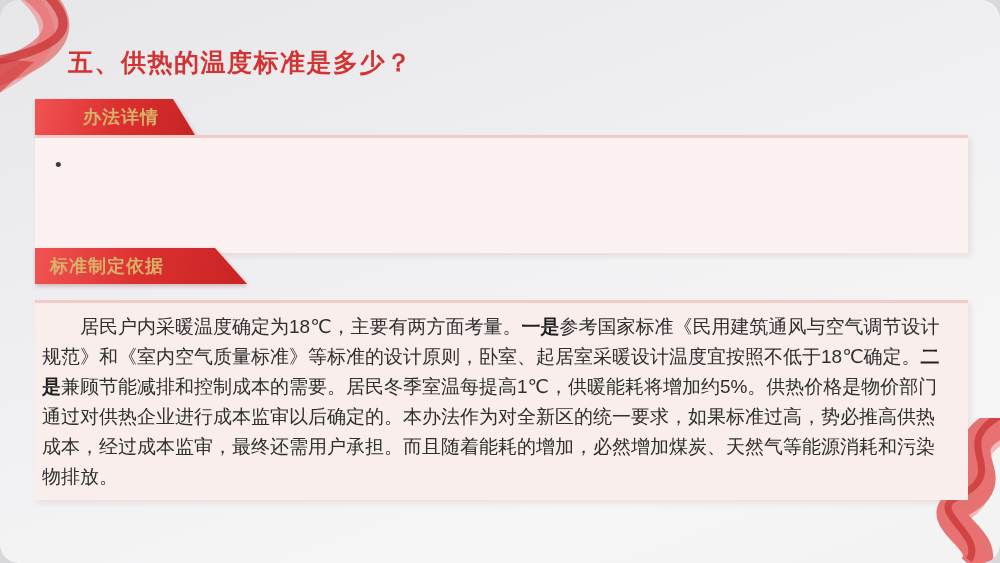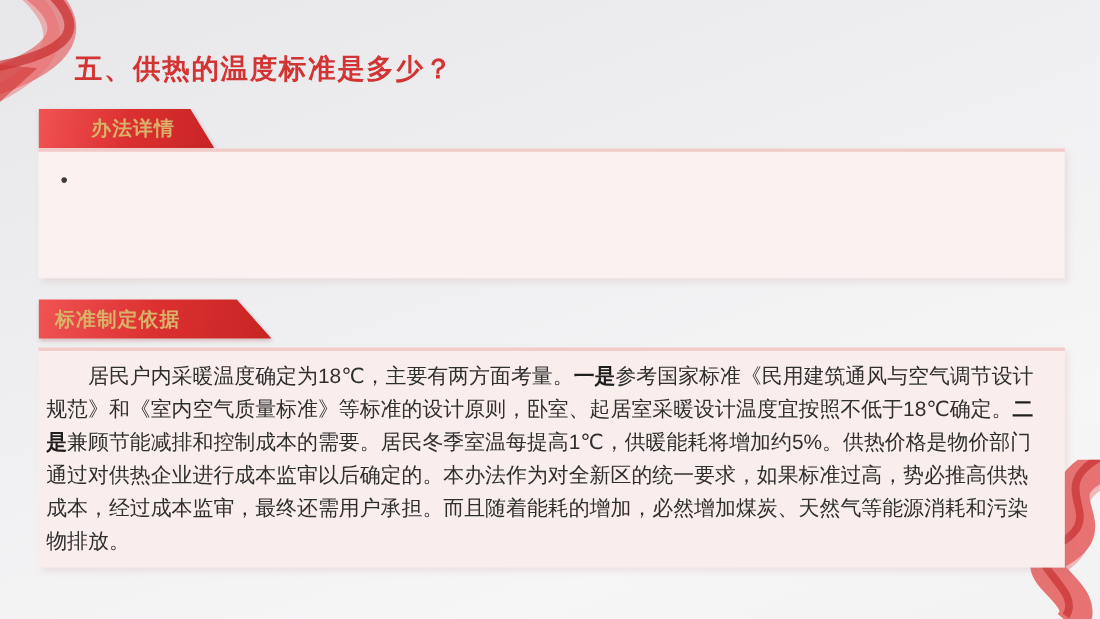--- a/index.html
+++ b/index.html
@@ -4,36 +4,37 @@
 <style>
   * { margin:0; padding:0; box-sizing:border-box; }
   html,body { background:#d8d8da; }
   .slide {
     position:relative;
     width:1000px; height:563px;
     margin:0 auto;
     overflow:hidden;
     background:linear-gradient(160deg,#e7e7e9 0%,#efeff1 40%,#f6f6f7 78%,#f2f2f3 100%);
     font-family:"Liberation Sans","DejaVu Sans",sans-serif;
+    border-radius:19px;
   }
   
   .ribbon-tl { position:absolute; left:0; top:0; }
   .ribbon-br { position:absolute; right:0; bottom:0; }
 
   
   .title {
     position:absolute; left:68px; top:46px;
     font-size:25px; font-weight:600; letter-spacing:1.5px;
     color:#d23333; white-space:nowrap;
   }
 
   
   .banner-wrap { position:absolute; left:35px; filter:drop-shadow(1px 2px 2px rgba(160,70,70,.35)); }
   .banner-wrap.b1 { top:99px; }
-  .banner-wrap.b2 { top:272px; }
+  .banner-wrap.b2 { top:248px; }
   .banner {
     height:36px; display:flex; align-items:center;
     padding-left:15px;
     background:linear-gradient(100deg,#f15353 0%,#dc3030 50%,#c82424 100%);
     color:#d9b269; font-size:18px; font-weight:bold; letter-spacing:1px;
     white-space:nowrap;
   }
   .banner.b1 { width:160px; clip-path:polygon(0 0, calc(100% - 22px) 0, 100% 100%, 0 100%);padding-left:48px; }
   .banner.b2 { width:212px; clip-path:polygon(0 0, calc(100% - 32px) 0, 100% 100%, 0 100%); }
 
@@ -50,21 +51,21 @@
     display:flex; align-items:flex-start;
     padding:13px 26px 0 14px;
     font-size:19px; line-height:27px;
   }
   .box1 .bullet { width:10px; margin:0 12px 0 6px; color:#3a3a3a; flex:none; }
   .box1 p { flex:1; }
   .box2 {
     top:300px; height:200px;
     background:#f9eeec;
     padding:9px 18px 0 7px;
-    font-size:19px; line-height:30px;margin-top:16px;
+    font-size:19px; line-height:30px;
   }
   .box2 p { text-indent:2em; }
   .box2 b { font-weight:bold; color:#1e1e1e; }
 </style>
 </head>
 <body>
 
 <div class="slide">
 
   <svg class="ribbon-tl" width="95" height="110" viewBox="0 0 95 110" aria-hidden="true">

